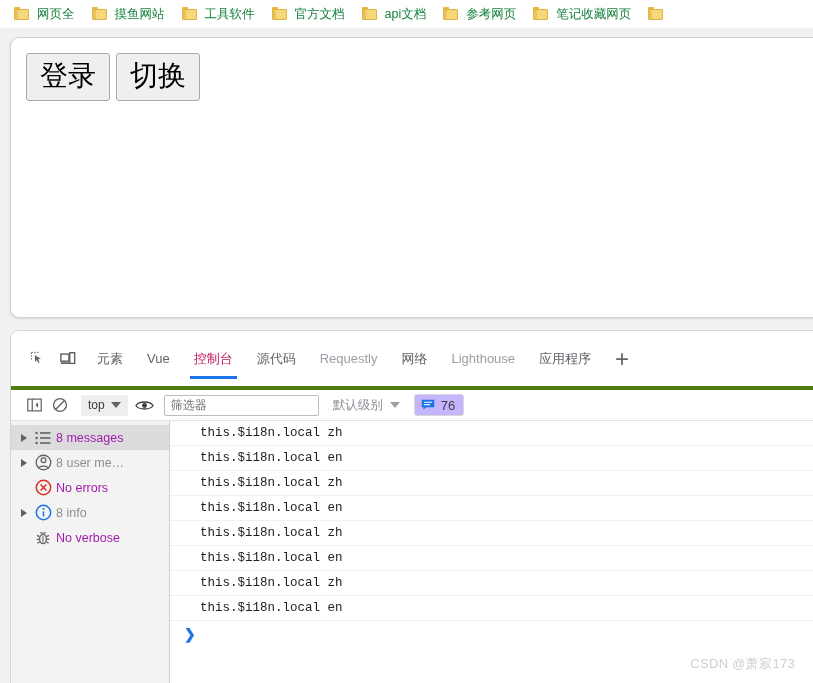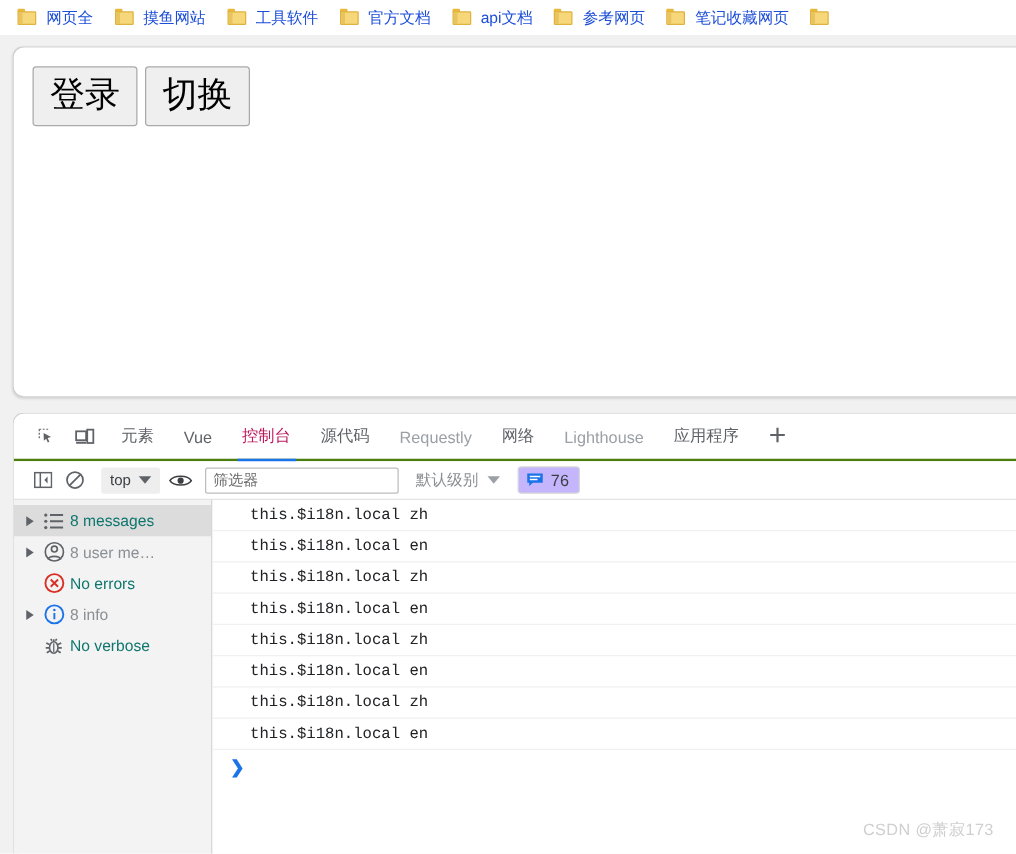--- a/index.html
+++ b/index.html
@@ -37,21 +37,21 @@
   }
   .folder-icon .body {
     position: absolute; left: 0; top: 2px; width: 15px; height: 11px;
     background: #f6d77a; border: 1px solid #e0b23f; border-radius: 1px;
   }
   .folder-icon .fold {
     position: absolute; left: 1px; top: 3px; width: 3px; height: 9px;
     background: #e9c45e;
   }
   .bookmark-label {
-    font-size: 12.5px; color: #1d4ed8; line-height: 1;
+    font-size: 12.5px; color: #15803d; line-height: 1;
     font-family: "Liberation Sans", sans-serif;
   }
 
   
   .page-viewport {
     position: absolute; left: 10px; top: 37px;
     width: 803px; height: 281px;
     background: #ffffff;
     border: 1px solid #d0d0d0;
     border-right: none;
@@ -80,23 +80,23 @@
     background: #ffffff;
     border: 1px solid #d4d4d4;
     border-right: none;
     border-bottom: none;
     border-radius: 9px 0 0 0;
     overflow: hidden;
   }
 
   
   .dt-tabstrip {
-    position: relative; height: 38px; width: 100%;
-    background: #ffffff;
-    border-bottom: 2px solid #4d7c0f;
+    position: relative; height: 59px; width: 100%;
+    background: #ffffff;
+    border-bottom: 4px solid #4d7c0f;
     display: flex; align-items: center;
     padding-left: 12px;
   }
   .dt-icon-btn {
     width: 28px; height: 28px; display: flex; align-items: center; justify-content: center;
     cursor: pointer; flex: 0 0 auto; margin-right: 3px;
   }
   .dt-tab {
     font-size: 13px; color: #5f6368; padding: 0 12px; height: 41px;
     display: flex; align-items: center; cursor: pointer; position: relative;
@@ -159,21 +159,21 @@
 
   
   .dt-body { position: relative; display: flex; height: 291px; width: 100%; }
 
   .console-sidebar {
     width: 159px; flex: 0 0 159px; background: #f3f3f3;
     border-right: 1px solid #cfcfcf; padding-top: 4px; overflow: hidden;
   }
   .cs-row {
     display: flex; align-items: center; height: 25px; padding-left: 6px;
-    font-size: 12.5px; color: #0f766e; cursor: pointer; white-space: nowrap;
+    font-size: 12.5px; color: #a21caf; cursor: pointer; white-space: nowrap;
     font-family: "Liberation Sans", sans-serif;
   }
   .cs-row.selected { background: #dcdcdc; }
   .cs-row.muted { color: #8a8f94; }
   .cs-arrow {
     width: 13px; flex: 0 0 13px; display: flex; align-items: center; justify-content: center;
   }
   .cs-arrow i {
     width: 0; height: 0; border-top: 4.5px solid transparent; border-bottom: 4.5px solid transparent;
     border-left: 6px solid #5f6368; display: block;

